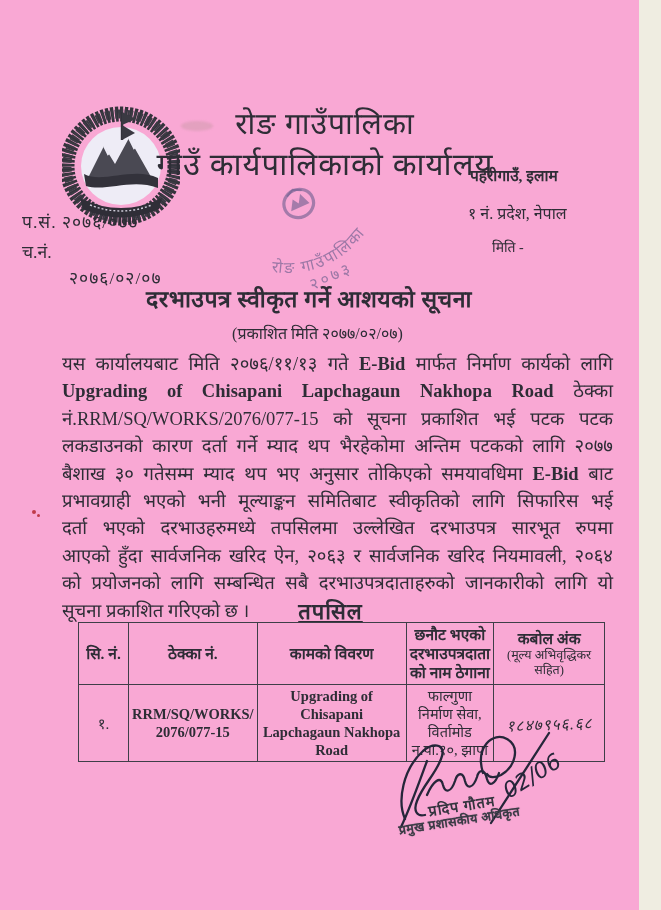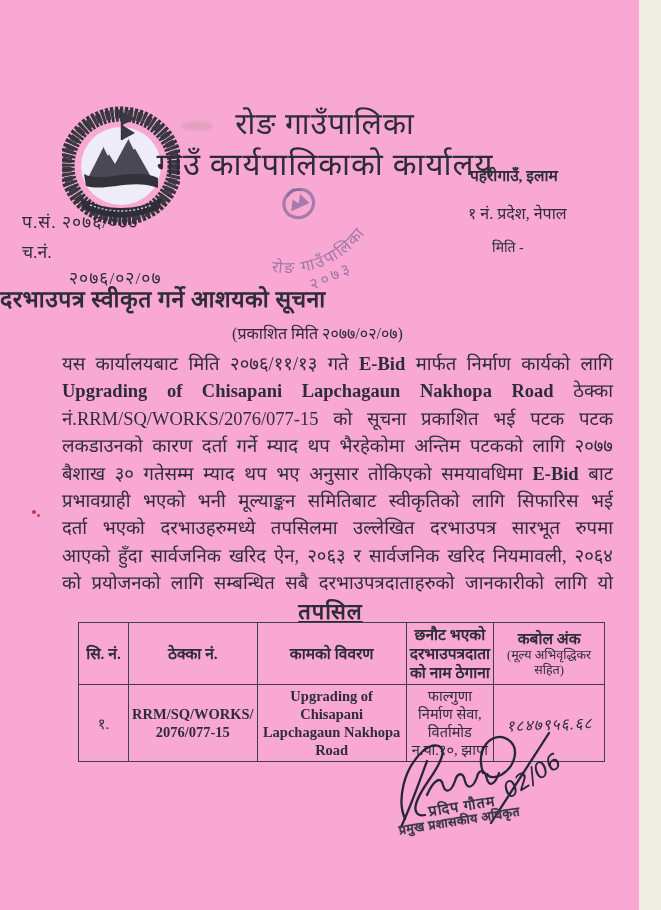--- a/index.html
+++ b/index.html
@@ -17,21 +17,21 @@
   .muni-name{font-size:30px;line-height:40px;font-weight:500;letter-spacing:1px;}
   .office-name{font-size:31px;line-height:42px;font-weight:500;letter-spacing:1px;}
   .addr1{left:470px;top:164px;font-size:15.5px;font-weight:bold;}
   .addr2{left:468px;top:202px;font-size:16px;}
   .refno{left:22px;top:209px;font-size:17.5px;letter-spacing:1px;}
   .chno{left:22px;top:239px;font-size:17.5px;}
   .miti{left:492px;top:237px;font-size:14px;}
   .chval{left:22px;top:265px;font-size:17.5px;letter-spacing:1px;margin-left:47px;}
 
   
-  .n-title{left:0;top:282px;width:618px;text-align:left;font-size:23px;font-weight:bold;letter-spacing:.5px;}
+  .n-title{left:0;top:282px;width:618px;text-align:center;font-size:23px;font-weight:bold;letter-spacing:.5px;}
   .n-pub{left:0;top:322px;width:635px;text-align:center;font-size:16px;}
   .n-body{left:62px;top:351px;width:551px;font-size:18.5px;line-height:27.4px;}
   .body-line{text-align:justify;text-align-last:justify;height:27.4px;}
   .body-line.last{text-align-last:left;}
   .body-line .b{font-weight:bold;}
 
   
   .sch-head{left:0;top:595px;width:661px;text-align:center;font-size:22px;font-weight:bold;text-decoration:underline;letter-spacing:1px;}
   table.sch{position:absolute;left:78px;top:622px;border-collapse:collapse;table-layout:fixed;}
   table.sch td,table.sch th{border:1.6px solid #3f3e48;text-align:center;vertical-align:middle;padding:2px 3px;}
@@ -109,20 +109,21 @@
   <div class="abs n-body">
       <div class="body-line"><span>यस कार्यालयबाट मिति २०७६/११/१३ गते </span><span class="b">E-Bid</span><span> मार्फत निर्माण कार्यको लागि</span></div>
       <div class="body-line"><span class="b">Upgrading of Chisapani Lapchagaun Nakhopa Road</span><span> ठेक्का</span></div>
       <div class="body-line"><span>नं.RRM/SQ/WORKS/2076/077-15  को सूचना प्रकाशित भई पटक पटक</span></div>
       <div class="body-line"><span>लकडाउनको कारण दर्ता गर्ने म्याद थप भैरहेकोमा अन्तिम पटकको लागि २०७७</span></div>
       <div class="body-line"><span>बैशाख ३० गतेसम्म म्याद थप भए अनुसार तोकिएको समयावधिमा </span><span class="b">E-Bid</span><span> बाट</span></div>
       <div class="body-line"><span>प्रभावग्राही भएको भनी मूल्याङ्कन समितिबाट स्वीकृतिको लागि सिफारिस भई</span></div>
       <div class="body-line"><span>दर्ता भएको दरभाउहरुमध्ये तपसिलमा उल्लेखित दरभाउपत्र सारभूत रुपमा</span></div>
       <div class="body-line"><span>आएको हुँदा सार्वजनिक खरिद ऐन, २०६३ र सार्वजनिक खरिद नियमावली, २०६४</span></div>
       <div class="body-line"><span>को प्रयोजनको लागि सम्बन्धित सबै दरभाउपत्रदाताहरुको जानकारीको लागि यो</span></div>
+      <div class="body-line last"><span>सूचना प्रकाशित गरिएको छ ।</span></div>
     </div>
 
   <div class="abs sch-head">तपसिल</div>
   <table class="sch">
     <colgroup>
         <col class="c1">
         <col class="c2">
         <col class="c3">
         <col class="c4">
         <col class="c5">

